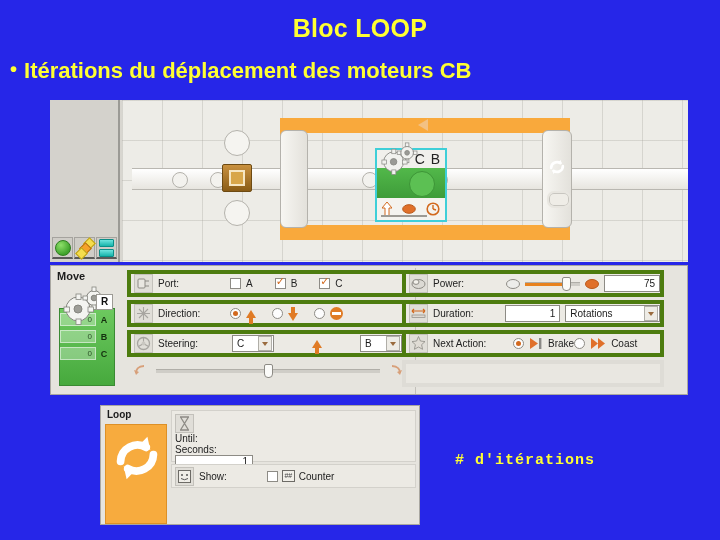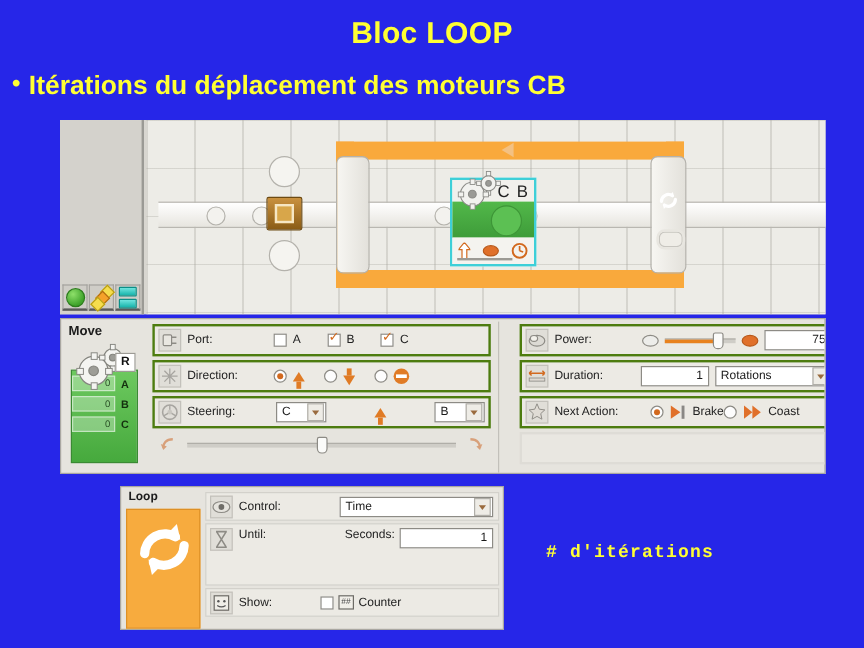--- a/index.html
+++ b/index.html
@@ -344,34 +344,34 @@
     font-size: 10px;
     font-weight: bold;
     text-align: center;
     line-height: 14px;
     color: #111;
     z-index: 4;
   }
 
   .mp-col { position: absolute; top: 4px; }
   .mp-col.left  { left: 76px;  width: 282px; }
-  .mp-col.right { left: 382px; width: 262px; }
+  .mp-col.right { left: 351px; width: 262px; }
   .mp-divider {
     position: absolute;
     left: 364px; top: 2px;
     width: 1px; height: 126px;
     background: #c2c0ba;
   }
 
   .cfg-row {
     position: relative;
     height: 27px;
     margin-bottom: 3px;
     background: #eceae4;
-    border: 2px solid #4d7c0f;
+    border: 4px solid #4d7c0f;
     box-sizing: border-box;
     display: flex;
     align-items: center;
     padding-left: 3px;
   }
   .cfg-row.plain { background: #e9e7e1; }
   .cfg-ico {
     width: 19px; height: 19px;
     margin-right: 5px;
     background: #e0ded8;
@@ -575,21 +575,21 @@
     position: relative;
     height: 24px;
     margin-bottom: 2px;
     background: #eceae4;
     border: 1px solid #d3d1cb;
     box-sizing: border-box;
     display: flex;
     align-items: center;
     padding-left: 3px;
   }
-  .lp-row.tall { height: 52px; align-items: flex-start; padding-top: 3px; }
+  .lp-row.tall { height: 52px; align-items: flex-start; padding-top: 3px; flex-direction: column; }
   .lp-label { font-size: 10px; color: #222; }
   .lp-spacer { flex: 1; }
 
   .counter-ico {
     display: inline-block;
     width: 13px; height: 12px;
     border: 1px solid #6d6b66;
     background: #f1efe9;
     box-sizing: border-box;
     position: relative;
@@ -927,34 +927,20 @@
     <svg width="58" height="58" viewBox="0 0 24 24" style="margin:4px 0 0 2px">
       <path d="M5.2 13.4a7 7 0 0 1 10.6-5.8" fill="none" stroke="#ffffff" stroke-width="3.2" stroke-linecap="round"></path>
       <path d="M18.8 10.6a7 7 0 0 1-10.6 5.8" fill="none" stroke="#ffffff" stroke-width="3.2" stroke-linecap="round"></path>
       <path d="M16.3 3.2 L17.5 8.6 L12.2 7.4 Z" fill="#ffffff"></path>
       <path d="M7.7 20.8 L6.5 15.4 L11.8 16.6 Z" fill="#ffffff"></path>
     </svg>
   </div>
 
   <div class="lp-col">
 
-    <div class="lp-row">
-      <span class="cfg-ico">
-        <svg width="17" height="17" viewBox="0 0 17 17">
-            <ellipse cx="8.5" cy="8.5" rx="7" ry="4.6" fill="#e6e4de" stroke="#8d8b85"></ellipse>
-            <circle cx="8.5" cy="8.5" r="2.4" fill="#6f6d68"></circle>
-          </svg>
-      </span>
-      <span class="lp-label">Control:</span>
-      <span class="lp-spacer"></span>
-      <span class="combo" style="width:128px; margin-right:4px;">
-        <span class="ctext">Time</span>
-        <span class="carrow"></span>
-      </span>
-    </div>
 
     <div class="lp-row tall">
       <span class="cfg-ico">
         <svg width="17" height="17" viewBox="0 0 17 17">
             <path d="M4 2h9M4 15h9M4.5 2 L12.5 15M12.5 2 L4.5 15" stroke="#8d8b85" stroke-width="1.3" fill="none"></path>
           </svg>
       </span>
       <span class="lp-label">Until:</span>
       <span class="lp-spacer"></span>
       <span class="lp-label" style="margin-right:4px">Seconds:</span>

